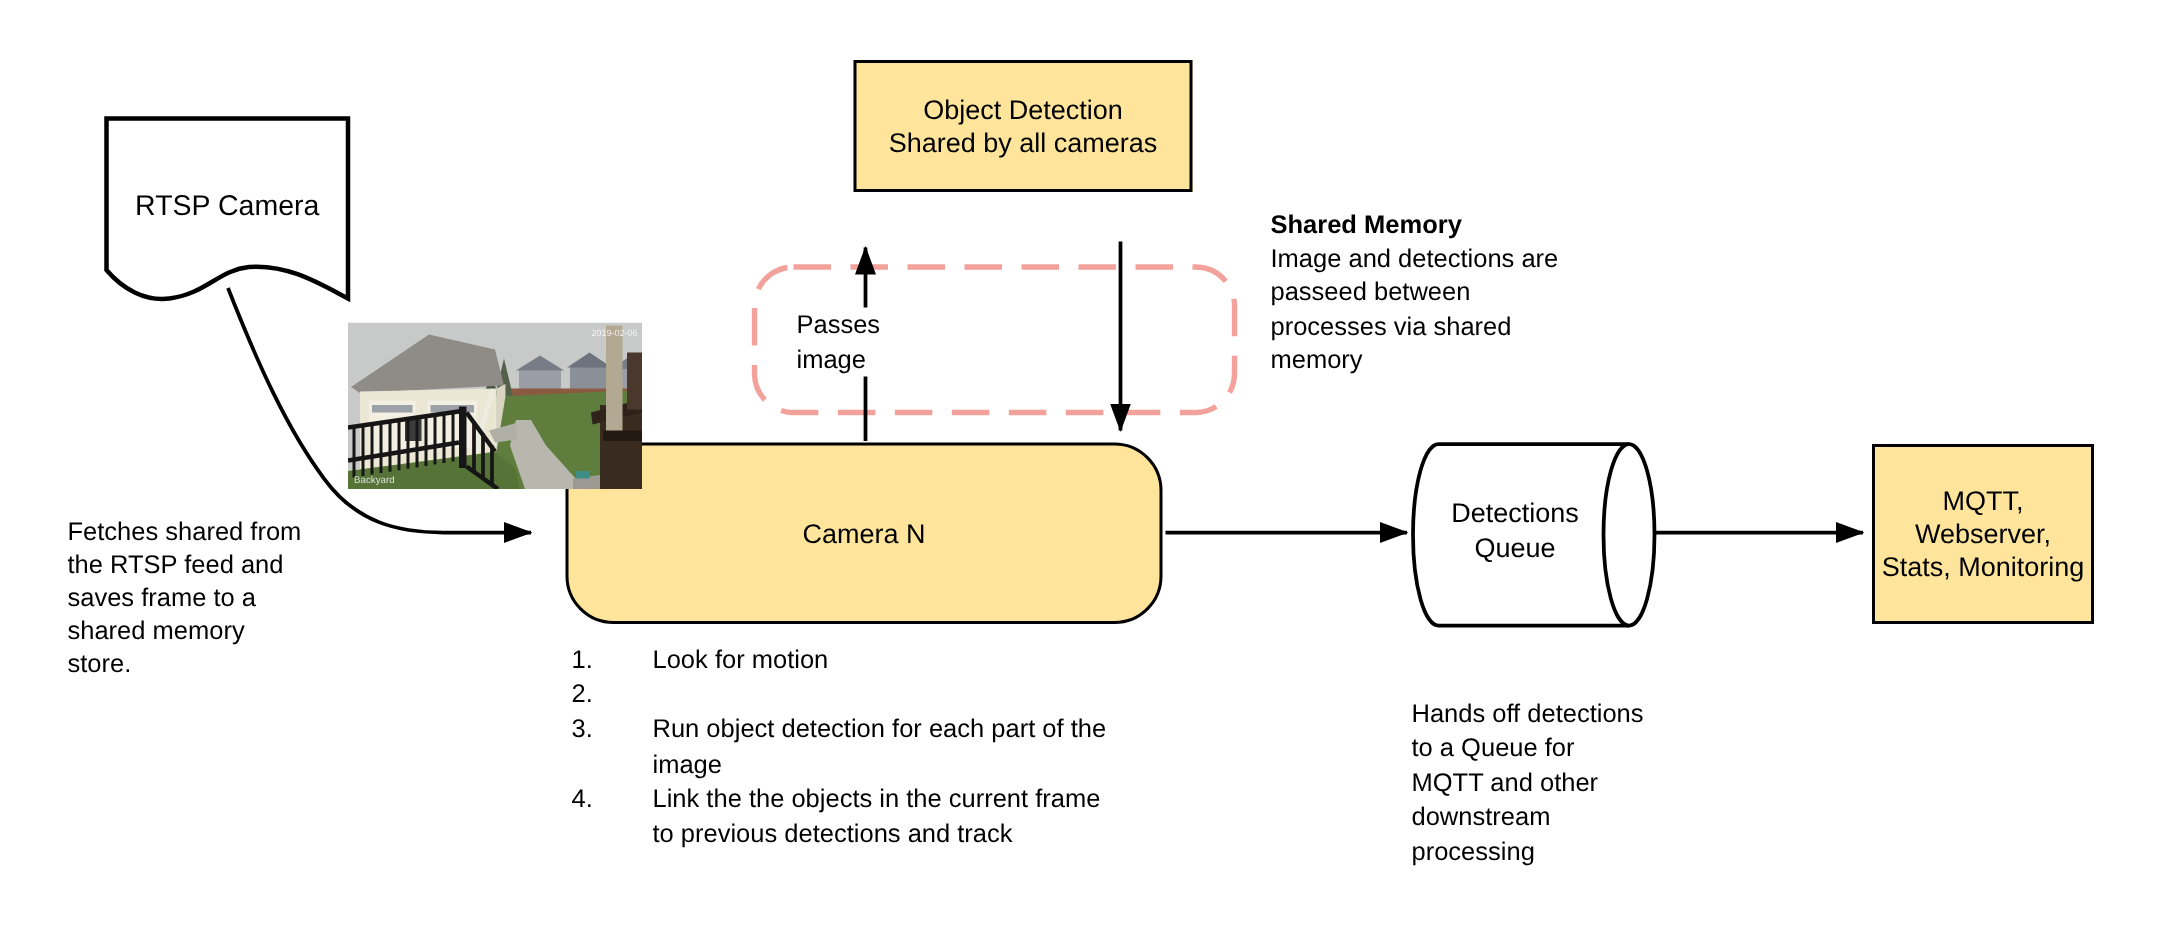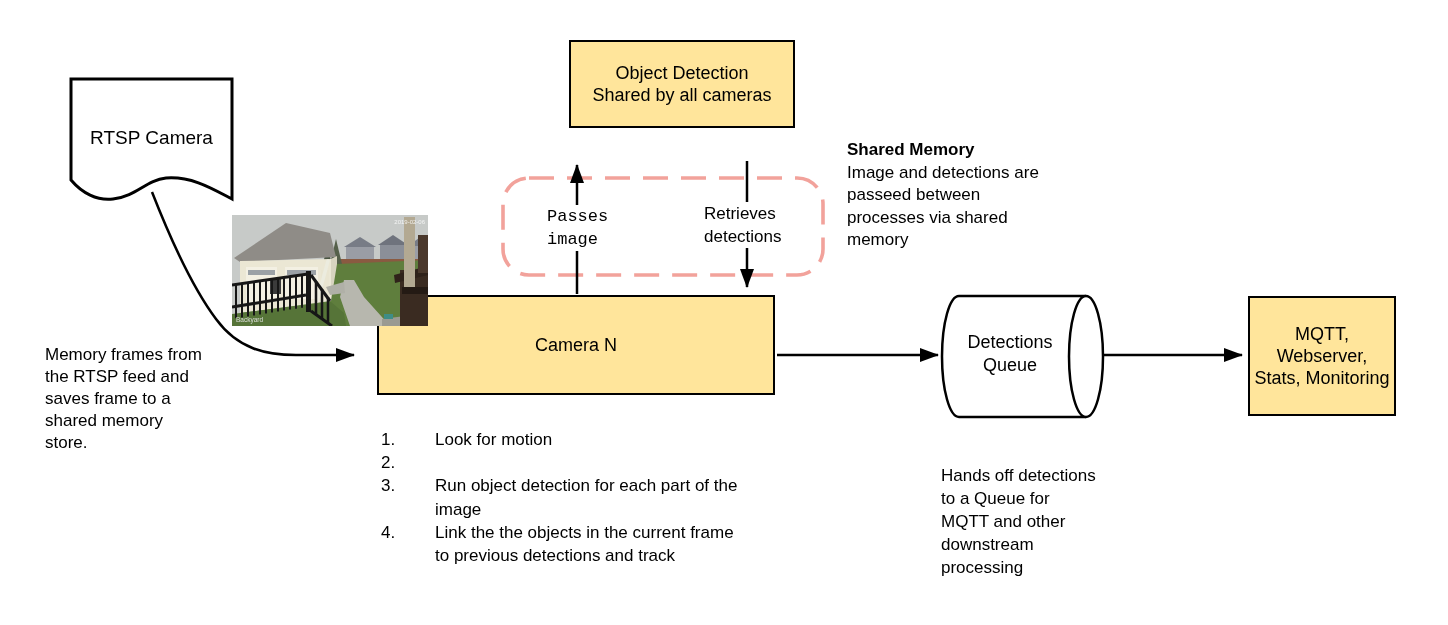--- a/index.html
+++ b/index.html
@@ -19,21 +19,21 @@
   #rtsp-label { left:71px; top:116px; width:161px; font-size:19px;margin-top:11px; }
   #queue-label { left:945px; top:331px; width:130px; font-size:18px; line-height:23px; }
   #shared-memory-note { left:847px; top:139px; width:230px; line-height:22.5px; }
   #shared-memory-note .ttl { font-weight:bold; }
   #fetch-note { left:45px; top:344px; width:195px; }
   #queue-note { left:941px; top:464px; width:190px; line-height:23px; }
   #steps { position:absolute; left:381px; top:428px; width:440px; z-index:4; }
   .step { display:flex; font-size:17px; line-height:23.2px; }
   .step-num { width:54px; flex:0 0 54px; }
   #photo { position:absolute; left:232px; top:215px; width:196px; height:111px; z-index:3; }
-  #camera-n-box { left:377px; top:295px; width:398px; height:100px; }
+  #camera-n-box { left:377px; top:295px; width:398px; height:121px;border-radius:32px; }
   #object-detection-box { left:569px; top:40px; width:226px; height:88px; }
   #outputs-box { left:1248px; top:296px; width:148px; height:120px; }
 </style>
 </head>
 <body>
 
 <div id="canvas">
 
   <svg id="diagram-svg" width="1448" height="625" viewBox="0 0 1448 625">
     <defs>
@@ -74,35 +74,33 @@
   <div class="node" id="outputs-box">
     <div class="node-title pre">MQTT, Webserver,
 Stats, Monitoring</div>
   </div>
 
   <div class="shape-label" id="rtsp-label">RTSP Camera</div>
 
   <div class="shape-label pre" id="queue-label">Detections
 Queue</div>
 
-  <div class="edge-label pre" style="left:544px; top:205px;font-family:Liberation Mono, monospace;">Passes
+  <div class="edge-label pre" style="left:528px; top:205px;">Passes
 image</div>
 
-  <div class="edge-label pre" style="left:701px; top:202px;">Retrieves
-detections</div>
 
   <div class="note" id="shared-memory-note">
     <div class="ttl">Shared Memory</div>
     <div class="pre">Image and detections are
 passeed between
 processes via shared
 memory</div>
   </div>
 
-  <div class="note pre" id="fetch-note">Memory frames from
+  <div class="note pre" id="fetch-note">Fetches shared from
 the RTSP feed and
 saves frame to a
 shared memory
 store.</div>
 
   <div class="note pre" id="queue-note">Hands off detections
 to a Queue for
 MQTT and other
 downstream
 processing</div>

